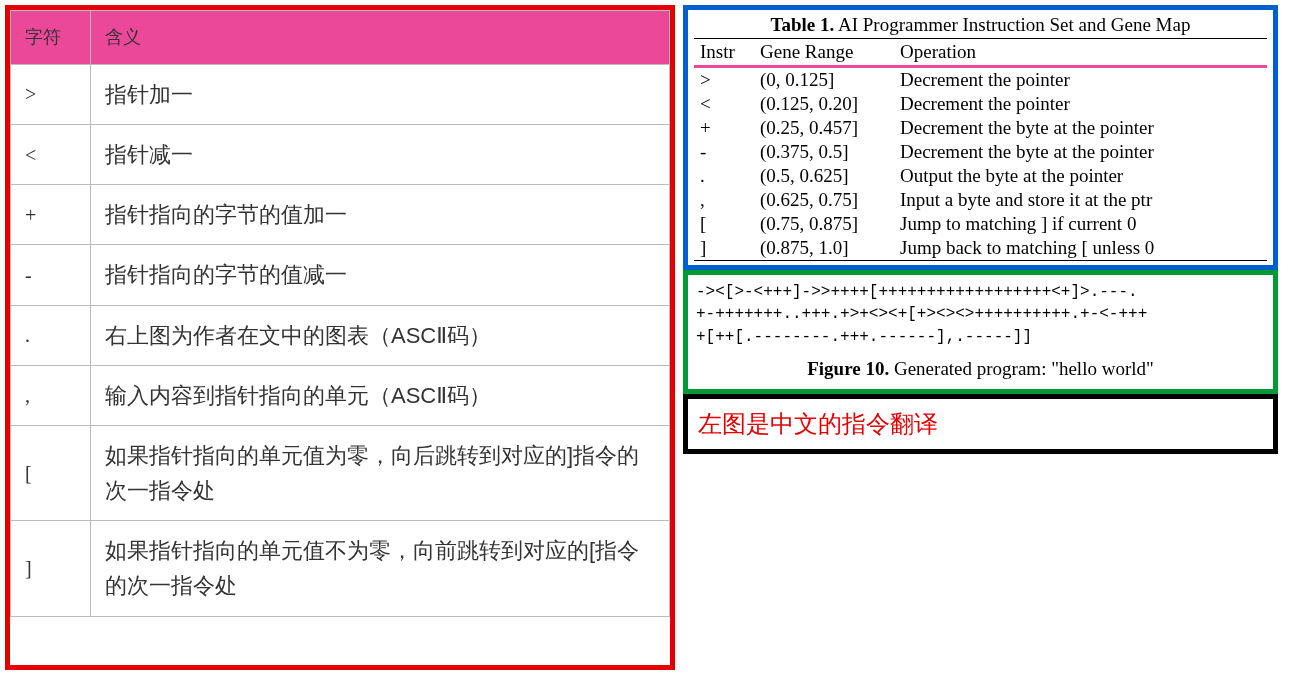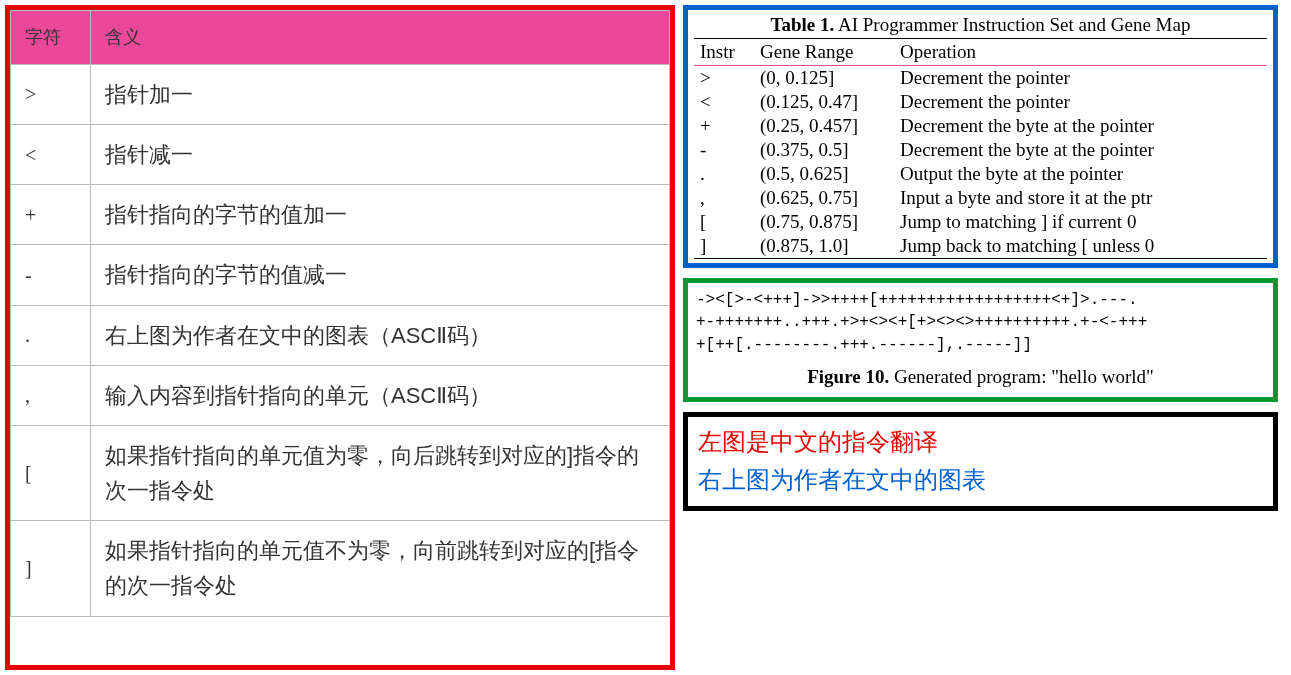--- a/index.html
+++ b/index.html
@@ -38,21 +38,21 @@
       background: #ec4899;
     }
     .left-table td:first-child {
       width: 80px;
       font-family: "Times New Roman", serif;
       font-size: 20px;
     }
     .right-col {
       display: flex;
       flex-direction: column;
-      gap: 10px;
+      gap: 0;
       width: 595px;
     }
     .blue-panel {
       border: 5px solid #0060d0;
       padding: 0 6px 4px 6px;
       font-family: "Times New Roman", serif;
     }
     .blue-title {
       text-align: center;
       font-size: 19px;
@@ -60,21 +60,21 @@
     }
     .blue-title b { font-weight: bold; }
     .blue-table {
       width: 100%;
       border-collapse: collapse;
       font-size: 19px;
     }
     .blue-table th {
       text-align: left;
       border-top: 1px solid #000;
-      border-bottom: 1px solid #ec4899;
+      border-bottom: 3px solid #ec4899;
       padding: 2px 6px;
       font-weight: normal;
     }
     .blue-table td {
       padding: 1px 6px;
       font-size: 19px;
     }
     .blue-table td:first-child { width: 60px; }
     .blue-table td:nth-child(2) { width: 140px; }
     .blue-rule { border-bottom: 1px solid #000; height:1px;}
@@ -174,21 +174,21 @@
           </tr>
         </thead>
         <tbody>
           <tr>
               <td>&gt;</td>
               <td>(0, 0.125]</td>
               <td>Decrement the pointer</td>
             </tr>
           <tr>
               <td>&lt;</td>
-              <td>(0.125, 0.47]</td>
+              <td>(0.125, 0.20]</td>
               <td>Decrement the pointer</td>
             </tr>
           <tr>
               <td>+</td>
               <td>(0.25, 0.457]</td>
               <td>Decrement the byte at the pointer</td>
             </tr>
           <tr>
               <td>-</td>
               <td>(0.375, 0.5]</td>
@@ -223,17 +223,16 @@
       <div class="green-code">-&gt;&lt;[&gt;-&lt;+++]-&gt;&gt;++++[++++++++++++++++++&lt;+]&gt;.---.</div>
       <div class="green-code">+-+++++++..+++.+&gt;+&lt;&gt;&lt;+[+&gt;&lt;&gt;&lt;&gt;++++++++++.+-&lt;-+++</div>
       <div class="green-code">+[++[.--------.+++.------],.-----]]</div>
       <div class="green-caption">
         <b>Figure 10.</b><span>  Generated program: "hello world"</span>
       </div>
     </div>
 
     <div class="black-panel">
       <div class="legend-red">左图是中文的指令翻译</div>
-      <div class="legend-blue">右上图为作者在文中的图表</div>
     </div>
 
   </div>
 </div>
 
 </body></html>

